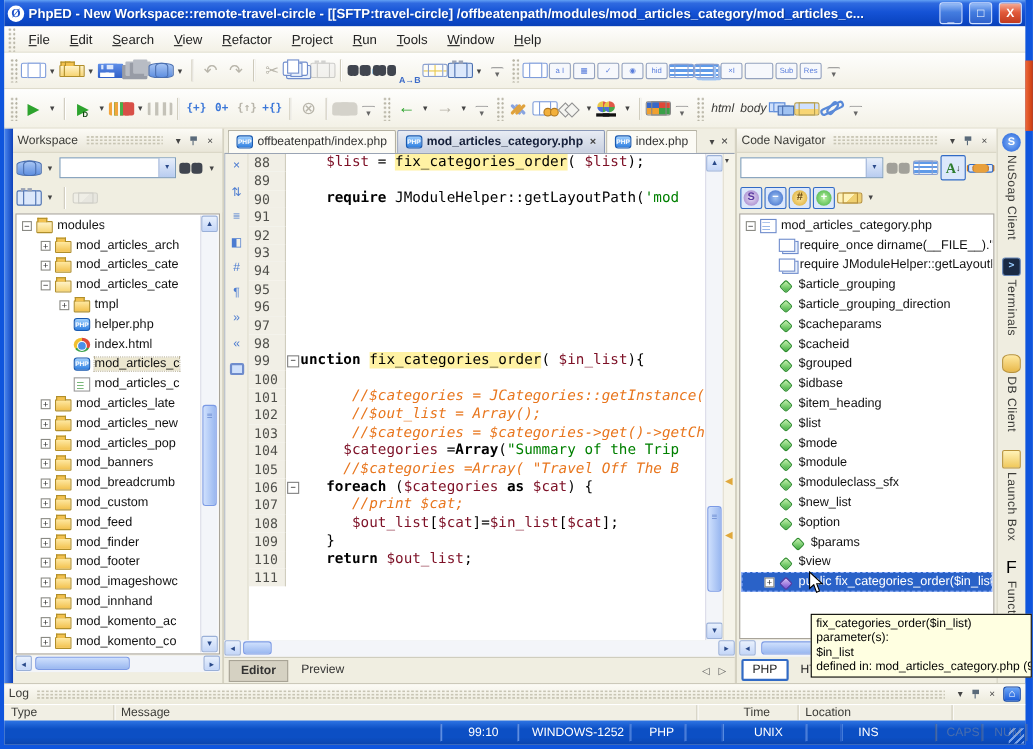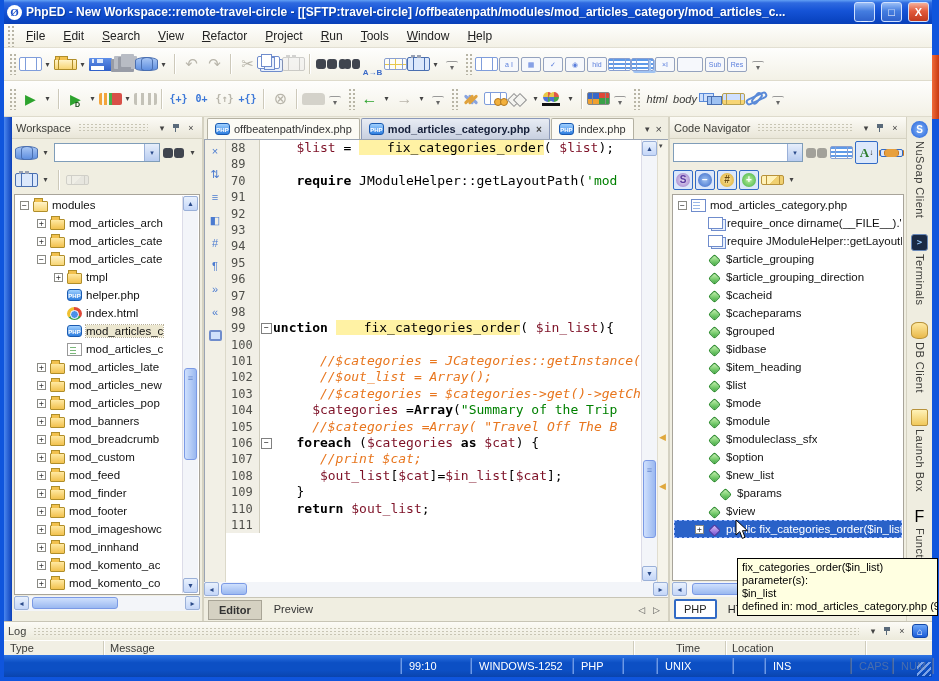--- a/index.html
+++ b/index.html
@@ -160,21 +160,21 @@
   .iconstrip{flex:0 0 21px;background:#f2f0e6;border-right:1px solid #dcd9ca;display:flex;flex-direction:column;align-items:center;padding-top:3px;gap:7px;}
   .gic{width:17px;height:16px;display:flex;align-items:center;justify-content:center;font-size:11px;color:#4b7bd0;}
   .codewrap{flex:1;overflow:hidden;position:relative;}
   .cline{height:16.4px;display:flex;white-space:pre;}
   .lnum{flex:0 0 34px;background:#f1efe6;border-right:1px solid #d0cdbe;color:#4f4f4a;font:12px/16.4px "DejaVu Sans Mono",monospace;padding-left:5px;}
   .fold{flex:0 0 13px;position:relative;}
   .fold.has::after{content:"−";position:absolute;left:1px;top:3px;width:9px;height:9px;border:1px solid #808080;background:#fff;font:8px/7px "DejaVu Sans Mono",monospace;text-align:center;color:#222;}
   .ctext{font:13px/16.4px "DejaVu Sans Mono",monospace;color:#000;overflow:hidden;white-space:pre;}
   .sy-p{color:#000;} .sy-k{color:#000;font-weight:bold;}
   .sy-v{color:#7d1026;} .sy-s{color:#008000;}
-  .sy-c{color:#e8761e;font-style:italic;} .sy-h{background:#fff2a4;color:#000;padding-left:28px;}
+  .sy-c{color:#e8761e;font-style:italic;} .sy-h{background:#fff2a4;color:#000;}
   .evscroll{flex:0 0 16px;background:#f3f5f9;border-left:1px solid #dcdce8;position:relative;}
   .bluemark{position:absolute;left:3px;width:9px;height:5px;background:repeating-linear-gradient(180deg,#5a8ad8 0 1px,transparent 1px 2px);}
   .markerstrip{flex:0 0 11px;background:#f6f4ea;border-left:1px solid #e0ddcf;position:relative;}
   .bmark{position:absolute;left:1px;color:#e0a83c;font-size:9px;}
   .mdd{position:absolute;top:2px;left:1px;font-size:7px;color:#444;}
   .ebottom{height:24px;flex:0 0 24px;display:flex;align-items:center;background:var(--panel);border-top:1px solid #c8c5b6;padding-left:4px;gap:2px;}
   .btab{padding:3px 10px;font-size:11px;color:#333;}
   .btab.active{background:#d5d1c2;border:1px solid #a8a496;font-weight:bold;}
   .bnav{margin-left:auto;padding-right:8px;display:flex;gap:8px;font-size:9px;color:#555;}
   
@@ -194,21 +194,21 @@
   .st-db{background:linear-gradient(180deg,#ffe9a0,#e8b84a);border:1px solid #b8923a;border-radius:7px/5px;}
   .st-launch{background:linear-gradient(180deg,#fff2b8,#f0c85a);border:1px solid #b8923a;border-radius:2px;}
   .st-lab{writing-mode:vertical-rl;font-size:11px;color:#3c3c38;letter-spacing:.5px;}
   
   .log{height:34px;flex:0 0 34px;display:flex;flex-direction:column;background:var(--panel);border-top:1px solid #c8c5b6;}
   .loghdr{height:18px;flex:0 0 18px;display:flex;align-items:center;gap:3px;padding:0 4px;background:linear-gradient(180deg,#fcfbf6,#eceadb);}
   .loghome{width:16px;height:14px;border-radius:3px;background:linear-gradient(180deg,#6ca6f8,#1b5cd8);color:#fff;font-size:10px;text-align:center;line-height:13px;border:1px solid #1247a8;}
   .logcols{flex:1;display:flex;background:#f1efe4;border-top:1px solid #fff;overflow:hidden;}
   .lcol{font-size:11px;color:#3a3a36;padding:1px 6px;border-right:1px solid #cfccbc;box-shadow:1px 0 0 #fff;white-space:nowrap;}
   
-  .statusbar{height:22px;flex:0 0 22px;display:flex;align-items:center;background:linear-gradient(180deg,#2e74e4,#0c4fc4 35%,#0c4fc4 70%,#0a44ae);color:#fff;font-size:11px;position:relative;}
+  .statusbar{height:22px;flex:0 0 22px;display:flex;align-items:center;background:linear-gradient(180deg,#2e74e4,#0c4fc4 35%,#0c4fc4 70%,#0a44ae);color:#fff;font-size:11px;position:relative;text-align:center;}
   .sseg{height:16px;line-height:16px;padding-left:8px;border-left:1px solid #3f71cf;box-shadow:inset 1px 0 0 #6a9ae8;white-space:nowrap;overflow:hidden;}
   .sseg.first{border-left:none;box-shadow:none;}
   .sseg.dim{color:#6e96d8;}
   .sgrip{position:absolute;right:1px;bottom:1px;width:14px;height:14px;background:
     repeating-linear-gradient(135deg,transparent 0 3px,#7aa2e8 3px 5px);}
   
   .tooltip{position:absolute;left:737px;top:558px;width:201px;height:58px;background:#ffffe1;border:1px solid #000;z-index:70;padding:2px 4px;overflow:hidden;}
   .tooltip div{font-size:11px;line-height:13px;color:#000;white-space:nowrap;}
   .cursor{position:absolute;left:735px;top:519px;z-index:80;}
   .redstrip{position:absolute;right:-7px;top:55px;width:7px;height:64px;background:linear-gradient(90deg,#f06a3a,#c83a10);z-index:5;}
@@ -574,21 +574,21 @@
             <span class="gic">¶</span>
             <span class="gic">»</span>
             <span class="gic">«</span>
             <span class="gic">
               <span class="ic-monitor"></span>
             </span>
           </div>
         <div class="codewrap" id="codehost">
             <div class="cline"><span class="lnum">88</span><span class="fold"></span><span class="ctext"><span class="sy-p">   </span><span class="sy-v">$list</span><span class="sy-p"> = </span><span class="sy-h">fix_categories_order</span><span class="sy-p">( </span><span class="sy-v">$list</span><span class="sy-p">);</span></span></div>
             <div class="cline"><span class="lnum">89</span><span class="fold"></span><span class="ctext"></span></div>
-            <div class="cline"><span class="lnum">70</span><span class="fold"></span><span class="ctext"><span class="sy-p">   </span><span class="sy-k">require</span><span class="sy-p"> JModuleHelper::getLayoutPath(</span><span class="sy-s">'mod</span></span></div>
+            <div class="cline"><span class="lnum">90</span><span class="fold"></span><span class="ctext"><span class="sy-p">   </span><span class="sy-k">require</span><span class="sy-p"> JModuleHelper::getLayoutPath(</span><span class="sy-s">'mod</span></span></div>
             <div class="cline"><span class="lnum">91</span><span class="fold"></span><span class="ctext"></span></div>
             <div class="cline"><span class="lnum">92</span><span class="fold"></span><span class="ctext"></span></div>
             <div class="cline"><span class="lnum">93</span><span class="fold"></span><span class="ctext"></span></div>
             <div class="cline"><span class="lnum">94</span><span class="fold"></span><span class="ctext"></span></div>
             <div class="cline"><span class="lnum">95</span><span class="fold"></span><span class="ctext"></span></div>
             <div class="cline"><span class="lnum">96</span><span class="fold"></span><span class="ctext"></span></div>
             <div class="cline"><span class="lnum">97</span><span class="fold"></span><span class="ctext"></span></div>
             <div class="cline"><span class="lnum">98</span><span class="fold"></span><span class="ctext"></span></div>
             <div class="cline"><span class="lnum">99</span><span class="fold has"></span><span class="ctext"><span class="sy-k">unction</span><span class="sy-p"> </span><span class="sy-h">fix_categories_order</span><span class="sy-p">( </span><span class="sy-v">$in_list</span><span class="sy-p">){</span></span></div>
             <div class="cline"><span class="lnum">100</span><span class="fold"></span><span class="ctext"></span></div>
@@ -697,30 +697,30 @@
             <span class="tlab">$article_grouping</span>
           </div>
           <div class="trw" style="padding-left: 21px;">
             <span class="expsp"></span>
             <span class="tico var"></span>
             <span class="tlab">$article_grouping_direction</span>
           </div>
           <div class="trw" style="padding-left: 21px;">
             <span class="expsp"></span>
             <span class="tico var"></span>
+            <span class="tlab">$cacheparams</span>
+          </div>
+          <div class="trw" style="padding-left: 21px;">
+            <span class="expsp"></span>
+            <span class="tico var"></span>
             <span class="tlab">$cacheid</span>
           </div>
           <div class="trw" style="padding-left: 21px;">
             <span class="expsp"></span>
             <span class="tico var"></span>
-            <span class="tlab">$cacheparams</span>
-          </div>
-          <div class="trw" style="padding-left: 21px;">
-            <span class="expsp"></span>
-            <span class="tico var"></span>
             <span class="tlab">$grouped</span>
           </div>
           <div class="trw" style="padding-left: 21px;">
             <span class="expsp"></span>
             <span class="tico var"></span>
             <span class="tlab">$idbase</span>
           </div>
           <div class="trw" style="padding-left: 21px;">
             <span class="expsp"></span>
             <span class="tico var"></span>
@@ -742,26 +742,26 @@
             <span class="tlab">$module</span>
           </div>
           <div class="trw" style="padding-left: 21px;">
             <span class="expsp"></span>
             <span class="tico var"></span>
             <span class="tlab">$moduleclass_sfx</span>
           </div>
           <div class="trw" style="padding-left: 21px;">
             <span class="expsp"></span>
             <span class="tico var"></span>
+            <span class="tlab">$new_list</span>
+          </div>
+          <div class="trw" style="padding-left: 21px;">
+            <span class="expsp"></span>
+            <span class="tico var"></span>
             <span class="tlab">$option</span>
-          </div>
-          <div class="trw" style="padding-left: 21px;">
-            <span class="expsp"></span>
-            <span class="tico var"></span>
-            <span class="tlab">$new_list</span>
           </div>
           <div class="trw" style="padding-left: 32px;">
             <span class="expsp"></span>
             <span class="tico var"></span>
             <span class="tlab">$params</span>
           </div>
           <div class="trw" style="padding-left: 21px;">
             <span class="expsp"></span>
             <span class="tico var"></span>
             <span class="tlab">$view</span>

